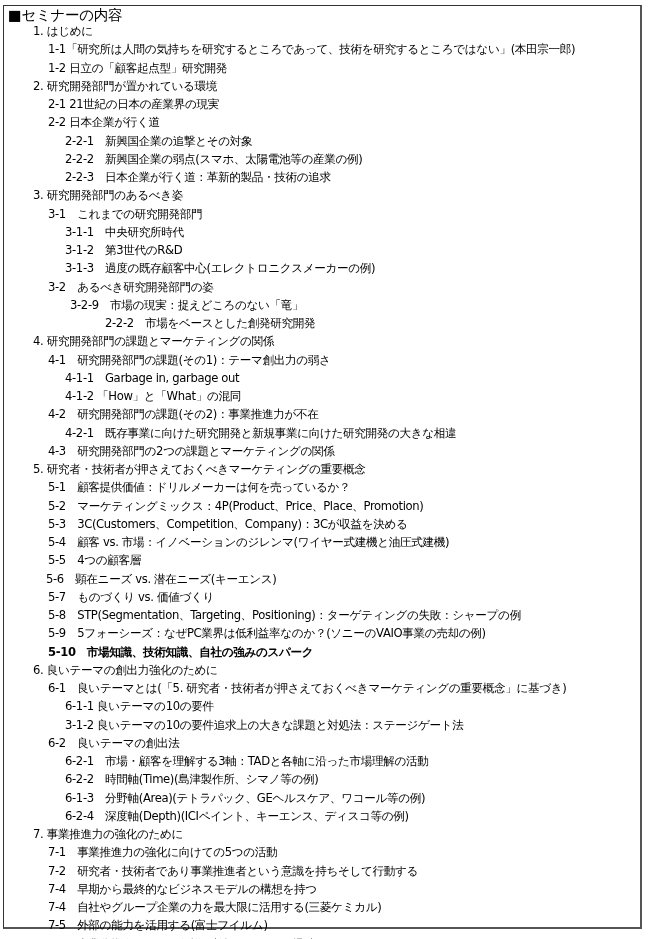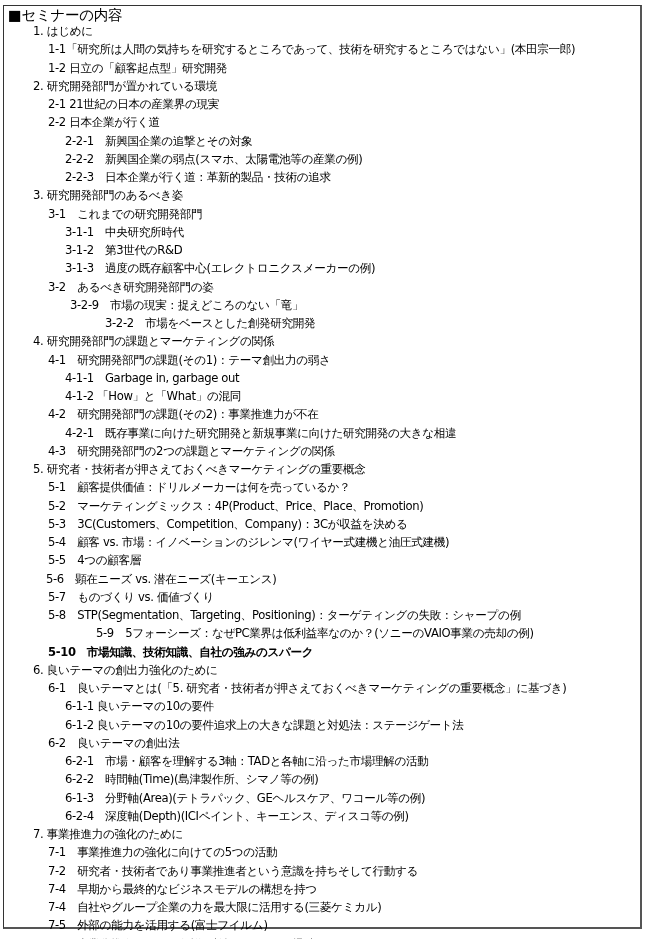--- a/index.html
+++ b/index.html
@@ -28,43 +28,43 @@
     <div class="line" style="left: 65px; top: 132.5px;">2-2-1　新興国企業の追撃とその対象</div>
     <div class="line" style="left: 65px; top: 150.75px;">2-2-2　新興国企業の弱点(スマホ、太陽電池等の産業の例)</div>
     <div class="line" style="left: 65px; top: 169px;">2-2-3　日本企業が行く道：革新的製品・技術の追求</div>
     <div class="line" style="left: 33px; top: 187.25px;">3. 研究開発部門のあるべき姿</div>
     <div class="line" style="left: 48px; top: 205.5px;">3-1　これまでの研究開発部門</div>
     <div class="line" style="left: 65px; top: 223.75px;">3-1-1　中央研究所時代</div>
     <div class="line" style="left: 65px; top: 242px;">3-1-2　第3世代のR&amp;D</div>
     <div class="line" style="left: 65px; top: 260.25px;">3-1-3　過度の既存顧客中心(エレクトロニクスメーカーの例)</div>
     <div class="line" style="left: 48px; top: 278.5px;">3-2　あるべき研究開発部門の姿</div>
     <div class="line" style="left: 70px; top: 296.75px;">3-2-9　市場の現実：捉えどころのない「竜」</div>
-    <div class="line" style="left: 105px; top: 315px;">3-2-2　市場をベースとした創発研究開発</div>
+    <div class="line" style="left: 105px; top: 315px;">2-2-2　市場をベースとした創発研究開発</div>
     <div class="line" style="left: 33px; top: 333.25px;">4. 研究開発部門の課題とマーケティングの関係</div>
     <div class="line" style="left: 48px; top: 351.5px;">4-1　研究開発部門の課題(その1)：テーマ創出力の弱さ</div>
     <div class="line" style="left: 65px; top: 369.75px;">4-1-1　Garbage in, garbage out</div>
     <div class="line" style="left: 65px; top: 388px;">4-1-2 「How」と「What」の混同</div>
     <div class="line" style="left: 48px; top: 406.25px;">4-2　研究開発部門の課題(その2)：事業推進力が不在</div>
     <div class="line" style="left: 65px; top: 424.5px;">4-2-1　既存事業に向けた研究開発と新規事業に向けた研究開発の大きな相違</div>
     <div class="line" style="left: 48px; top: 442.75px;">4-3　研究開発部門の2つの課題とマーケティングの関係</div>
     <div class="line" style="left: 33px; top: 461px;">5. 研究者・技術者が押さえておくべきマーケティングの重要概念</div>
     <div class="line" style="left: 48px; top: 479.25px;">5-1　顧客提供価値：ドリルメーカーは何を売っているか？</div>
     <div class="line" style="left: 48px; top: 497.5px;">5-2　マーケティングミックス：4P(Product、Price、Place、Promotion)</div>
     <div class="line" style="left: 48px; top: 515.75px;">5-3　3C(Customers、Competition、Company)：3Cが収益を決める</div>
     <div class="line" style="left: 48px; top: 534px;">5-4　顧客 vs. 市場：イノベーションのジレンマ(ワイヤー式建機と油圧式建機)</div>
     <div class="line" style="left: 48px; top: 552.25px;">5-5　4つの顧客層</div>
     <div class="line" style="left: 46px; top: 570.5px;">5-6　顕在ニーズ vs. 潜在ニーズ(キーエンス)</div>
     <div class="line" style="left: 48px; top: 588.75px;">5-7　ものづくり vs. 価値づくり</div>
     <div class="line" style="left: 48px; top: 607px;">5-8　STP(Segmentation、Targeting、Positioning)：ターゲティングの失敗：シャープの例</div>
-    <div class="line" style="left: 48px; top: 625.25px; margin-left: 48px;">5-9　5フォーシーズ：なぜPC業界は低利益率なのか？(ソニーのVAIO事業の売却の例)</div>
+    <div class="line" style="left: 48px; top: 625.25px;">5-9　5フォーシーズ：なぜPC業界は低利益率なのか？(ソニーのVAIO事業の売却の例)</div>
     <div class="line" style="left: 48px; top: 643.5px; font-weight: bold;">5-10　市場知識、技術知識、自社の強みのスパーク</div>
     <div class="line" style="left: 33px; top: 661.75px;">6. 良いテーマの創出力強化のために</div>
     <div class="line" style="left: 48px; top: 680px;">6-1　良いテーマとは(「5. 研究者・技術者が押さえておくべきマーケティングの重要概念」に基づき)</div>
     <div class="line" style="left: 65px; top: 698.25px;">6-1-1 良いテーマの10の要件</div>
-    <div class="line" style="left: 65px; top: 716.5px;">6-1-2 良いテーマの10の要件追求上の大きな課題と対処法：ステージゲート法</div>
+    <div class="line" style="left: 65px; top: 716.5px;">3-1-2 良いテーマの10の要件追求上の大きな課題と対処法：ステージゲート法</div>
     <div class="line" style="left: 48px; top: 734.75px;">6-2　良いテーマの創出法</div>
     <div class="line" style="left: 65px; top: 753px;">6-2-1　市場・顧客を理解する3軸：TADと各軸に沿った市場理解の活動</div>
     <div class="line" style="left: 65px; top: 771.25px;">6-2-2　時間軸(Time)(島津製作所、シマノ等の例)</div>
     <div class="line" style="left: 65px; top: 789.5px;">6-1-3　分野軸(Area)(テトラパック、GEヘルスケア、ワコール等の例)</div>
     <div class="line" style="left: 65px; top: 807.75px;">6-2-4　深度軸(Depth)(ICIペイント、キーエンス、ディスコ等の例)</div>
     <div class="line" style="left: 33px; top: 826px;">7. 事業推進力の強化のために</div>
     <div class="line" style="left: 48px; top: 844.25px;">7-1　事業推進力の強化に向けての5つの活動</div>
     <div class="line" style="left: 48px; top: 862.5px;">7-2　研究者・技術者であり事業推進者という意識を持ちそして行動する</div>
     <div class="line" style="left: 48px; top: 880.75px;">7-4　早期から最終的なビジネスモデルの構想を持つ</div>
     <div class="line" style="left: 48px; top: 899px;">7-4　自社やグループ企業の力を最大限に活用する(三菱ケミカル)</div>

